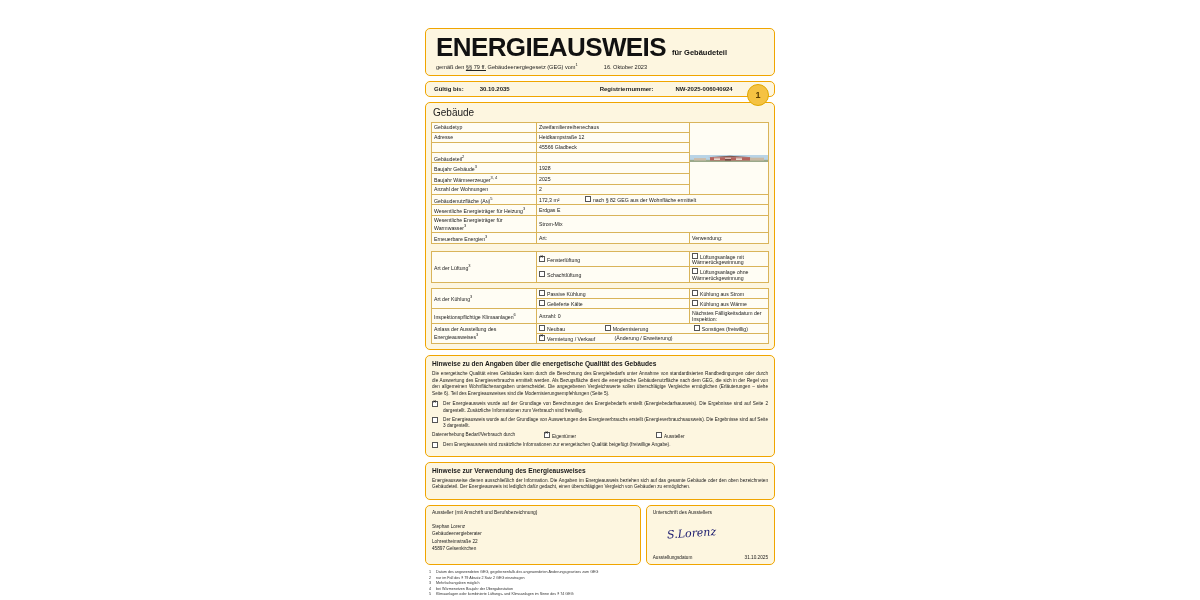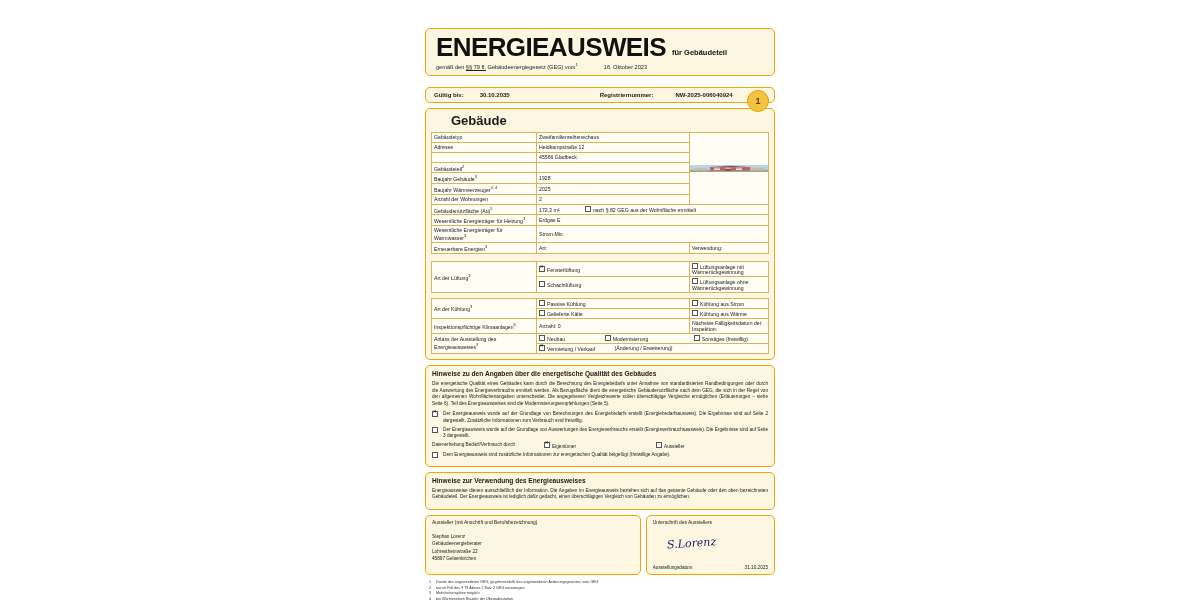--- a/index.html
+++ b/index.html
@@ -9,21 +9,21 @@
     color:#1a1a1a;overflow:hidden;
   }
   .page{
     position:absolute;left:425px;top:28px;width:350px;height:550px;
   }
   .box{
     border:1.6px solid #f0a500;border-radius:5px;background:#fdf6e0;
     box-sizing:border-box;
   }
   
-  .titlebox{padding:6px 10px 5px 10px;margin-bottom:11px;}
+  .titlebox{padding:6px 10px 5px 10px;margin-bottom:5px;}
   .title-row{display:flex;align-items:flex-end;gap:6px;}
   .title-main{
     font-size:26px;font-weight:bold;letter-spacing:-0.6px;line-height:0.95;
     font-family:"Liberation Sans", sans-serif;color:#111;
   }
   .title-sub{font-size:7.5px;font-weight:bold;padding-bottom:3px;color:#111;}
   .title-legal{font-size:5.6px;margin-top:2px;color:#222;}
   .title-legal .u{text-decoration:underline;}
   .title-legal .date{margin-left:26px;}
   sup{font-size:4px;vertical-align:super;}
@@ -36,21 +36,21 @@
   .validbox .reg-val{margin-left:22px;font-weight:bold;}
   .pagecircle{
     position:absolute;right:6px;top:3px;width:20px;height:20px;border-radius:50%;
     background:#f5c242;border:1.2px solid #e0a800;display:flex;align-items:center;justify-content:center;
     font-size:9px;font-weight:bold;color:#5a3d00;
   }
   .validwrap{position:relative;}
 
   
   .sec{margin-bottom:5px;padding:4px 5px 5px 5px;}
-  .sec-h{font-size:13px;font-weight:bold;margin:0 0 4px 20px;}
+  .sec-h{font-size:10px;font-weight:normal;margin:0 0 4px 2px;}
   table.g{width:100%;border-collapse:collapse;font-size:5.2px;table-layout:fixed;}
   table.g td{
     border:0.5px solid #d9b45a;padding:1px 2px;vertical-align:middle;height:7px;
     background:#fffdf4;
   }
   td.lab{background:#fdf6e0;width:100px;}
   td.blank{border:0.5px solid #d9b45a;}
   .photo{
     width:100%;height:100%;display:block;background:#cfe3ef;
   }

